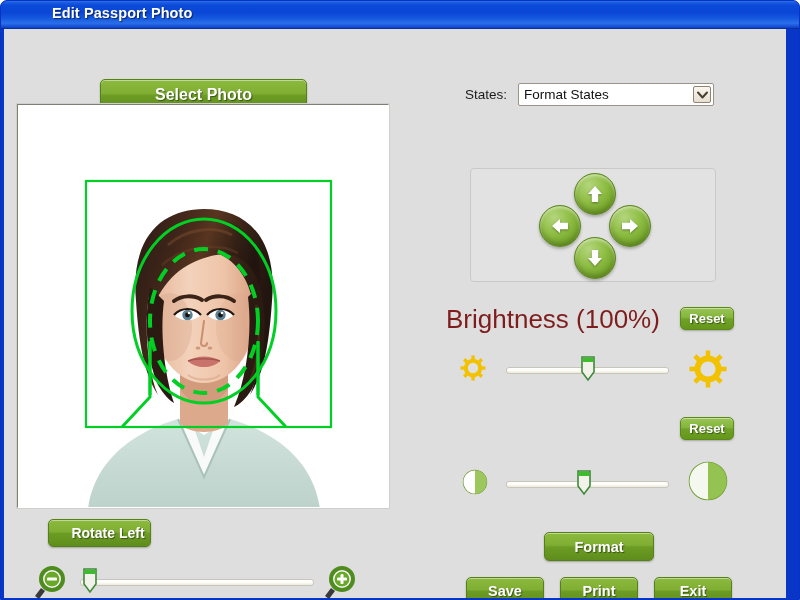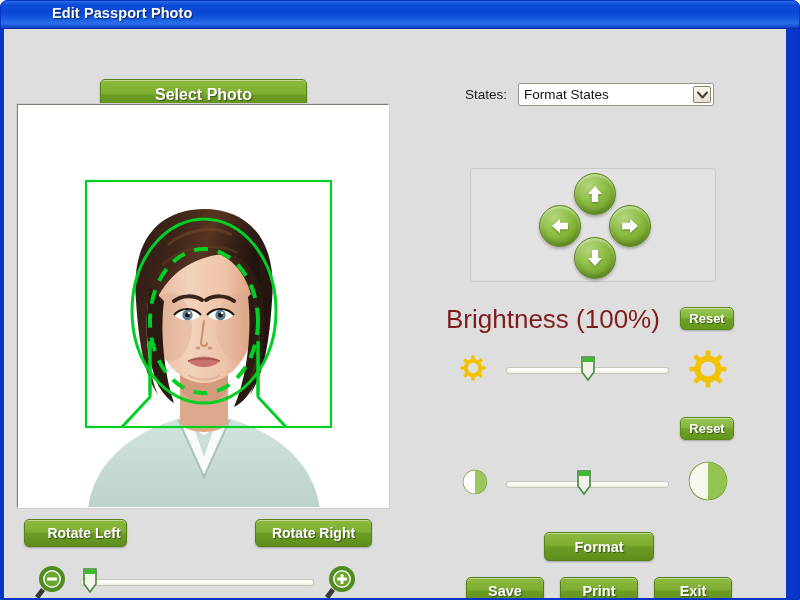--- a/index.html
+++ b/index.html
@@ -73,21 +73,21 @@
     font-weight: bold;
     text-shadow: 1px 1px 1px rgba(0,0,0,0.45);
     box-shadow: inset 0 1px 0 rgba(255,255,255,0.45), 0 1px 2px rgba(0,0,0,0.28);
     cursor: pointer;
     user-select: none;
     white-space: nowrap;
   }
 
   #select-photo { left: 96px; top: 50px; width: 207px; height: 32px; font-size: 16px; }
   #show-req     { left: 443px; top: 98px; width: 298px; height: 30px; font-size: 14.5px; }
-  #rotate-left  { left: 20px;  top: 490px; width: 103px; height: 28px; font-size: 14px; padding-left: 17px; }
+  #rotate-left  { left: 44px;  top: 490px; width: 103px; height: 28px; font-size: 14px; padding-left: 17px; }
   #rotate-right { left: 251px; top: 490px; width: 117px; height: 28px; font-size: 14px; }
   #preview-btn  { left: 540px; top: 503px; width: 110px; height: 29px; font-size: 14.5px; }
   #save-btn     { left: 462px; top: 548px; width: 78px;  height: 28px; font-size: 14.5px; }
   #print-btn    { left: 556px; top: 548px; width: 78px;  height: 28px; font-size: 14.5px; }
   #exit-btn     { left: 650px; top: 548px; width: 78px;  height: 28px; font-size: 14.5px; }
 
   .reset-btn {
     position: absolute;
     box-sizing: border-box;
     width: 54px; height: 23px;
@@ -332,21 +332,20 @@
 
           <ellipse cx="186" cy="216" rx="54" ry="72" fill="none" stroke="#00d024" stroke-width="4" stroke-dasharray="14 10"></ellipse>
 
           <path d="M132 290 L 132 236 M240 290 L 240 236" fill="none" stroke="#00d024" stroke-width="3"></path>
           <path d="M132 237 L 132 292 L 104 322 M240 237 L 240 292 L 268 322" fill="none" stroke="#00d024" stroke-width="3"></path>
         </svg>
       </div>
     </div>
 
     <div class="gbtn" id="rotate-left">Rotate Left</div>
-    <div class="gbtn" id="rotate-right">Rotate Right</div>
 
     <svg class="icon-abs" id="zoom-out-icon" width="34" height="34" viewBox="0 0 34 34">
       <path d="M9 22 L3 30 L7 33 L13 25 Z" fill="#3a3a3a"></path>
       <circle cx="20" cy="13" r="11" fill="none" stroke="#4f8c1e" stroke-width="4"></circle>
       <circle cx="20" cy="13" r="8.5" fill="#ffffff"></circle>
       <circle cx="20" cy="13" r="7.5" fill="#6aa82a"></circle>
       <rect x="15" y="11.6" width="10" height="3" rx="1.2" fill="#ffffff"></rect>
     </svg>
 
     <div class="track" id="track-zoom"></div>

